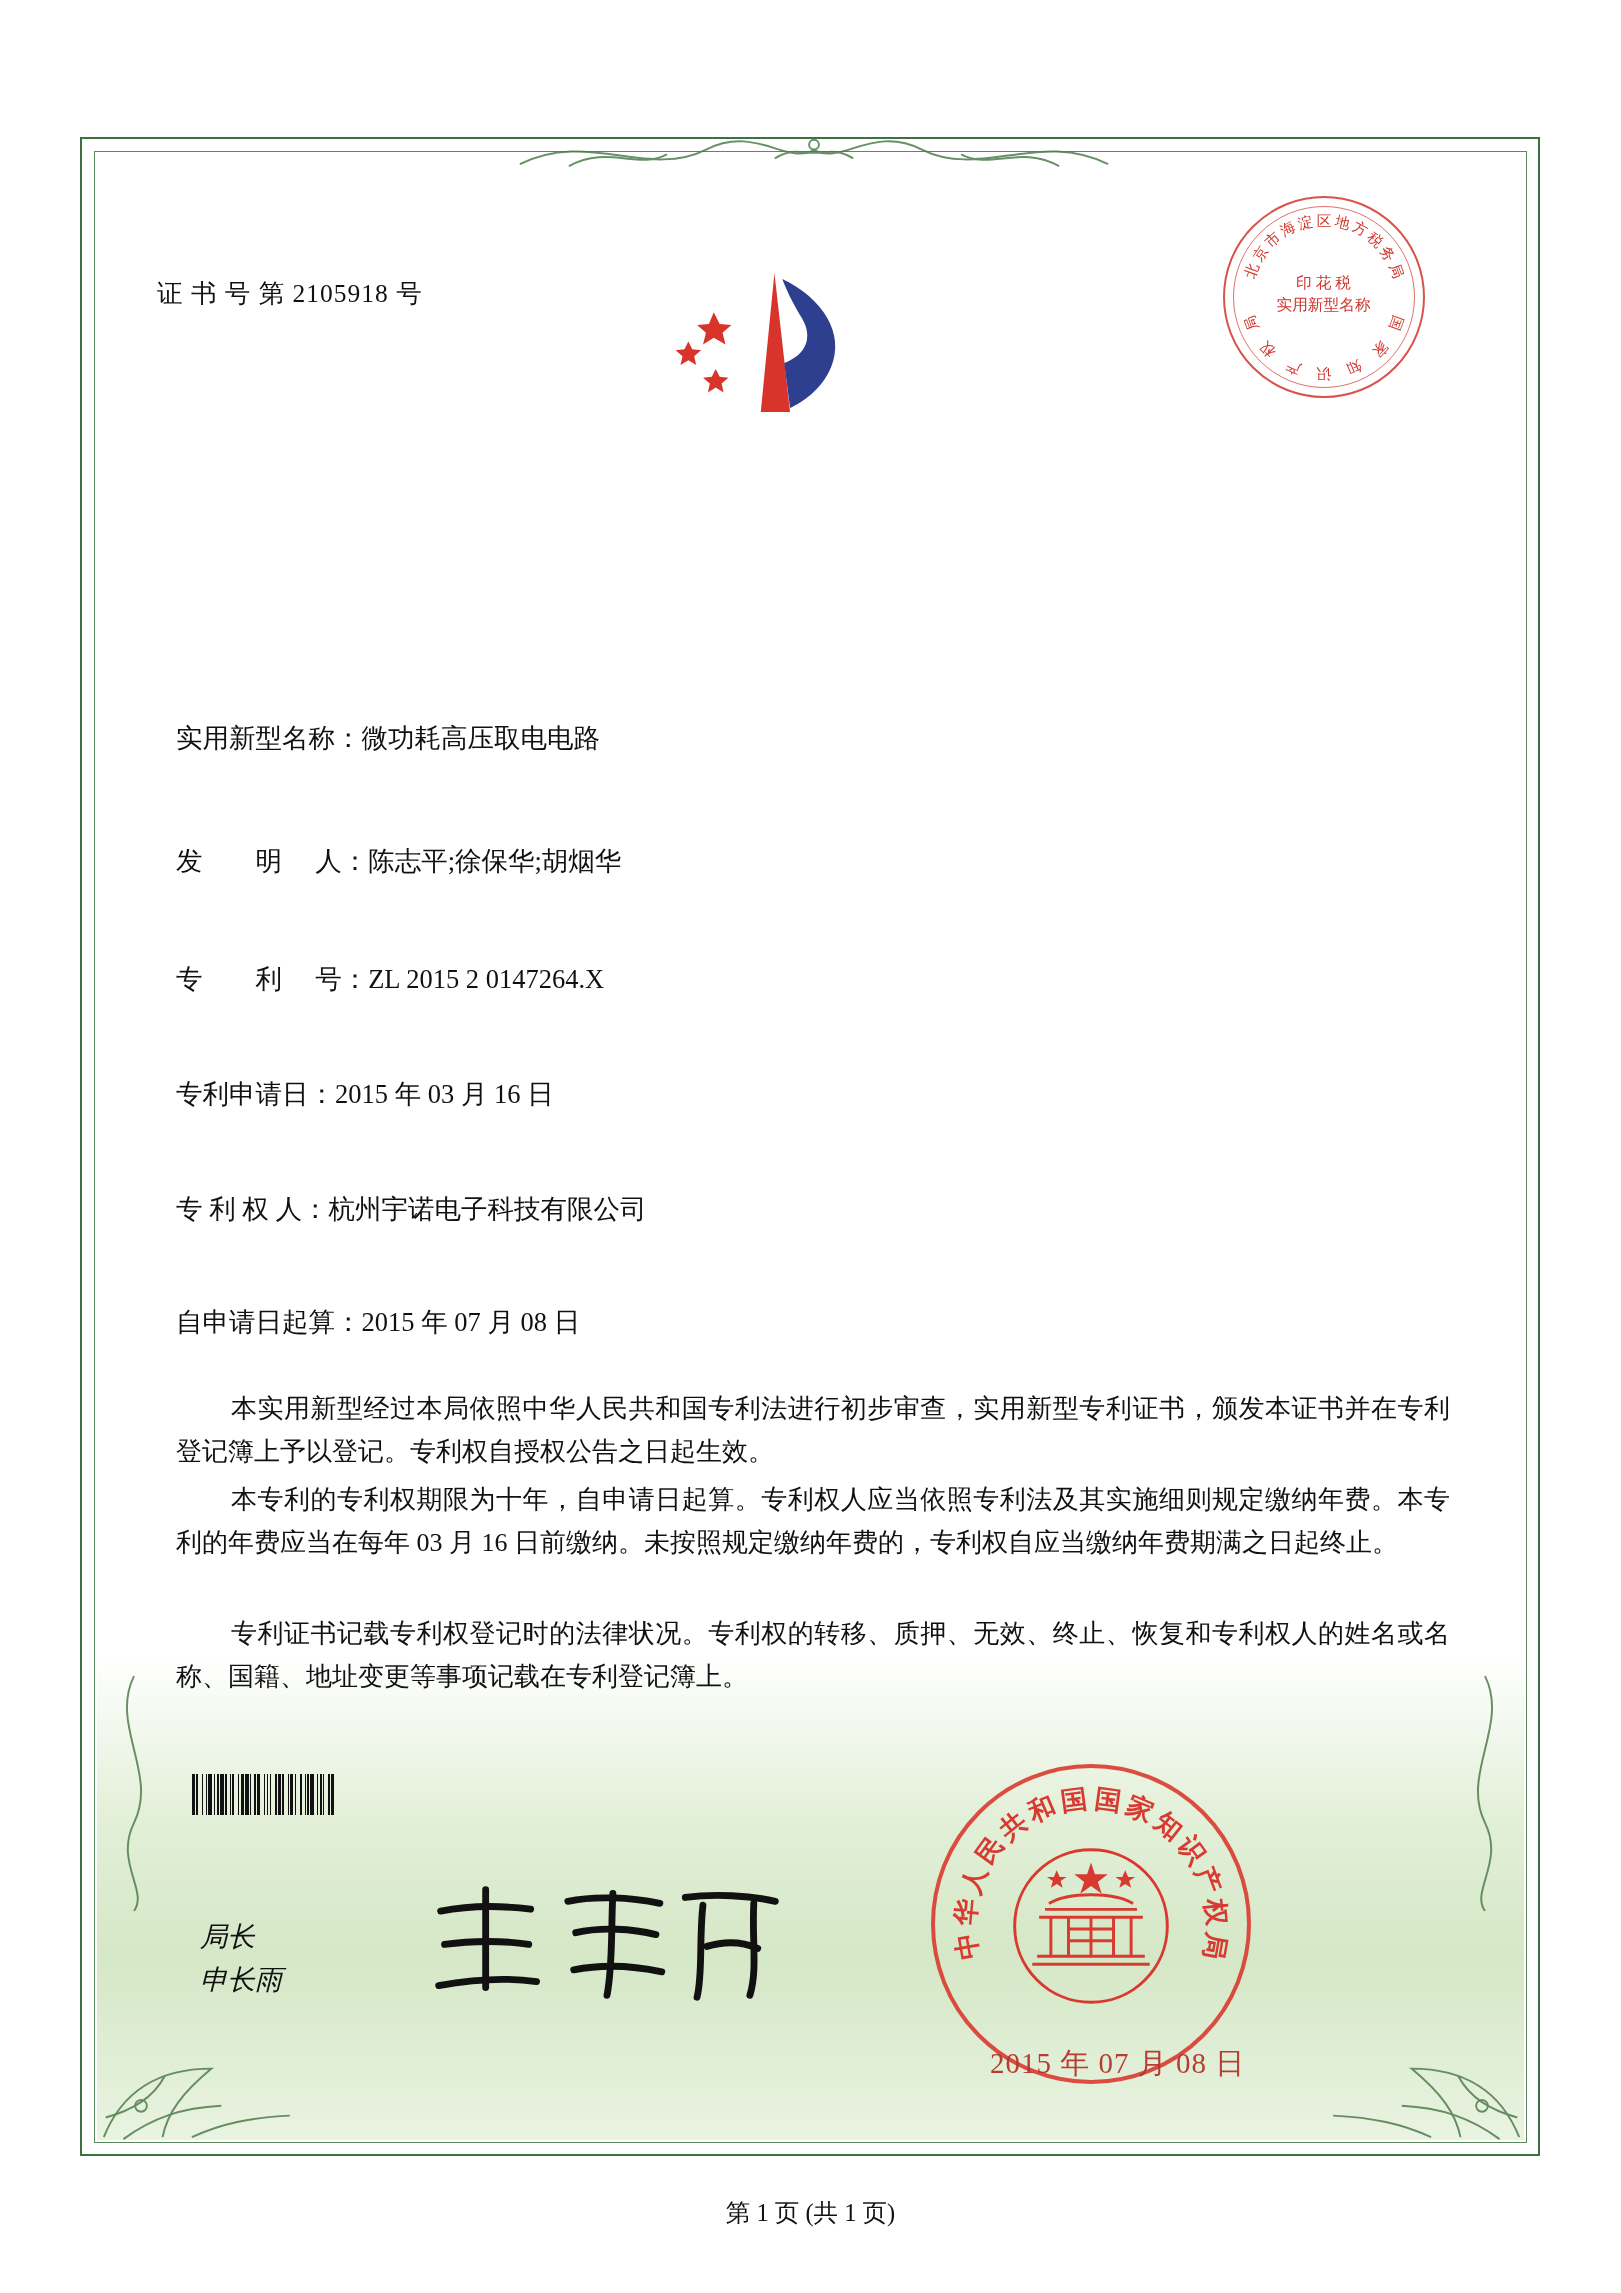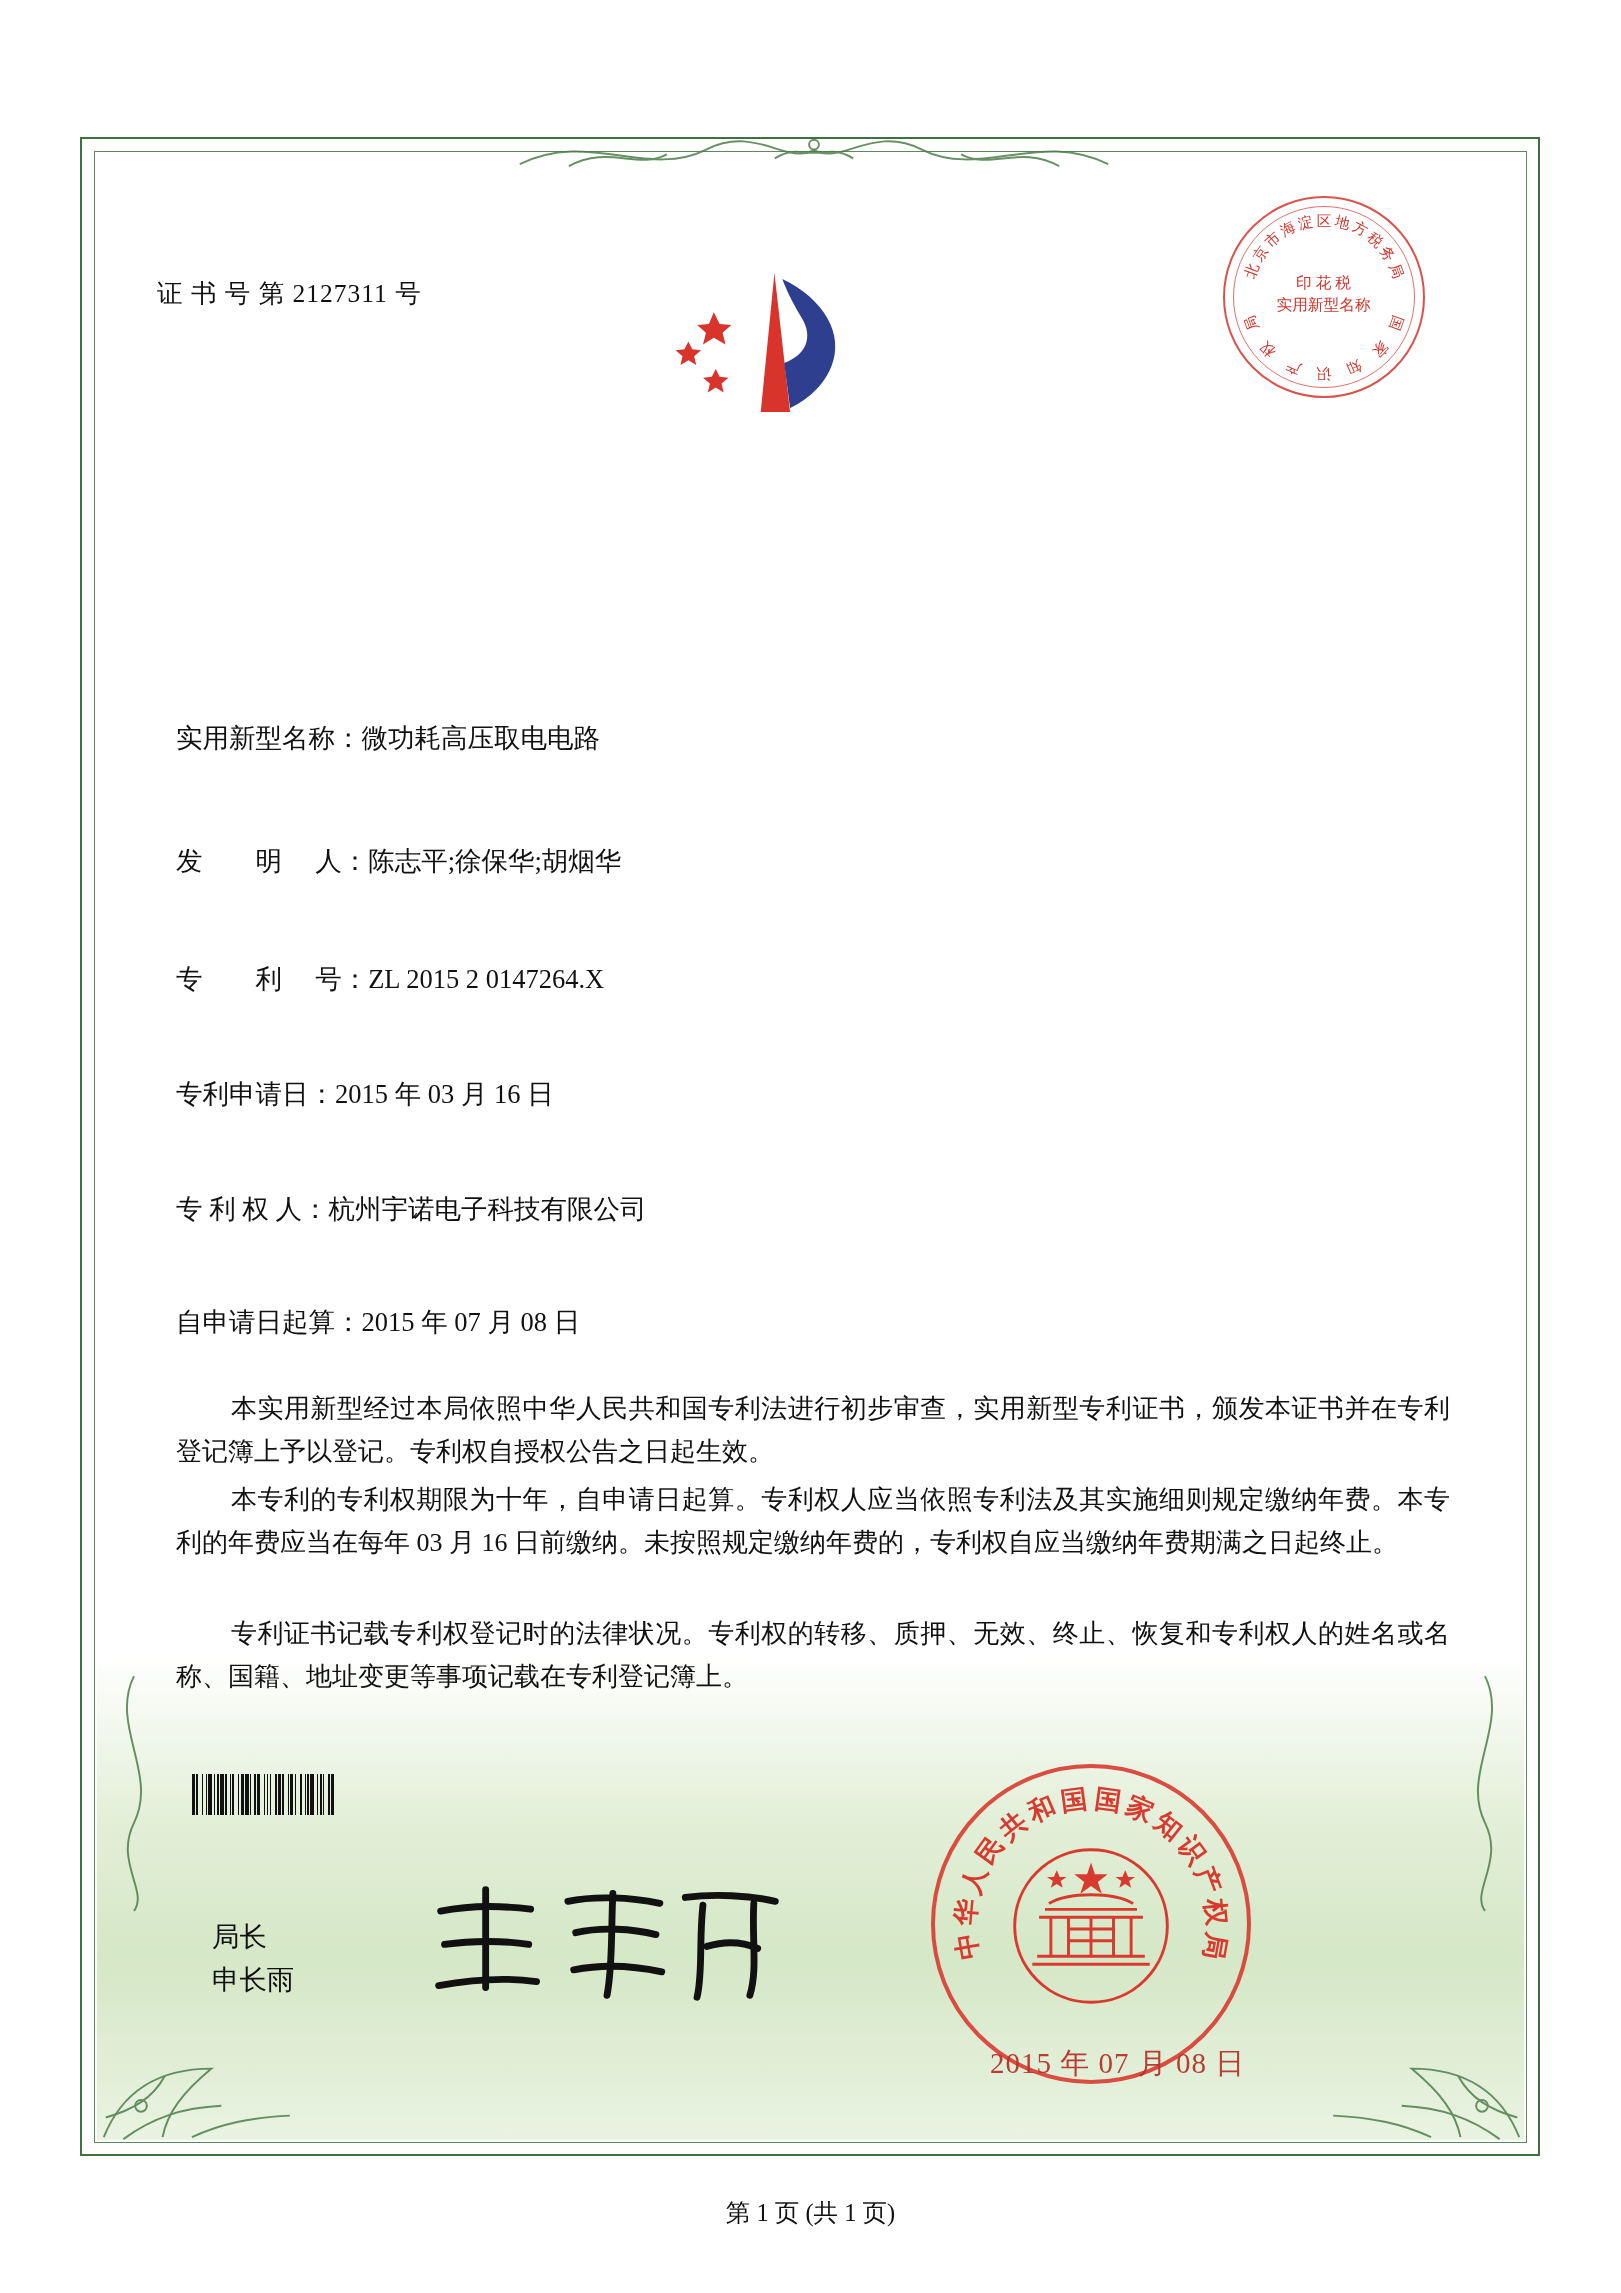--- a/index.html
+++ b/index.html
@@ -198,25 +198,26 @@
   .barcode i {
     display: inline-block;
     background: #111;
     height: 41px;
     vertical-align: top;
   }
 
   
   .sig-label {
     position: absolute;
-    left: 212px;
+    left: 200px;
     top: 1916px;
     font-size: 27.4px;
     line-height: 43px;
     color: #111;
+    font-style: italic;
   }
   .signature {
     position: absolute;
     left: 421px;
     top: 1872px;
     width: 372px;
     height: 137px;
     color: #111;
     font-size: 98px;
     font-family: "Liberation Serif", serif;
@@ -325,21 +326,21 @@
     <g fill="none" stroke="#4e7d4b" stroke-width="2">
       <path d="M45,10 C20,60 70,110 45,160 C25,200 60,230 45,250"></path>
     </g>
   </svg>
   <svg class="ornament orn-mid-right" viewBox="0 0 90 260">
     <g fill="none" stroke="#4e7d4b" stroke-width="2">
       <path d="M45,10 C70,60 20,110 45,160 C65,200 30,230 45,250"></path>
     </g>
   </svg>
 
-  <div class="cert-number">证 书 号 第 2127311 号</div>
+  <div class="cert-number">证 书 号 第 2105918 号</div>
 
   <svg class="logo" viewBox="0 0 230 160">
     <g>
       <path d="M118,8 L134,150 L104,150 Z" fill="#d8342c"></path>
       <path d="M118,8 L134,150 L150,150 C152,90 140,40 118,8 Z" fill="#2f3f8f" opacity="0.0"></path>
       <path d="M126,14 C168,34 190,70 176,104 C166,128 146,140 134,146 L128,100 C150,92 158,74 146,54 C140,44 132,30 126,14 Z" fill="#2f3f8f"></path>
       <g fill="#d8342c">
         <polygon points="56,48 62,60 74,61 65,69 68,81 56,74 45,81 48,69 39,61 51,60"></polygon>
         <polygon points="30,78 34,86 43,87 36,93 38,102 30,97 22,102 24,93 17,87 26,86"></polygon>
         <polygon points="58,106 62,114 71,115 64,121 66,130 58,125 50,130 52,121 45,115 54,114"></polygon>

